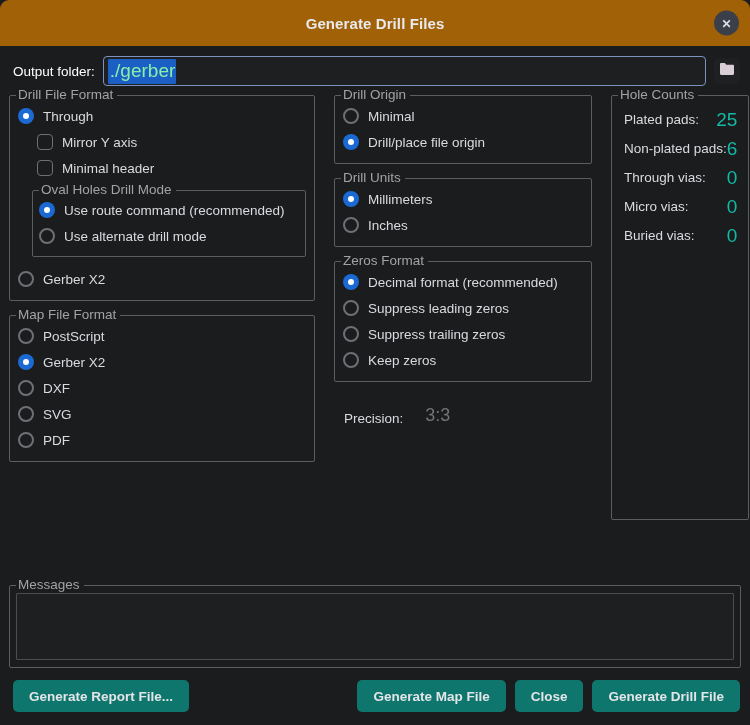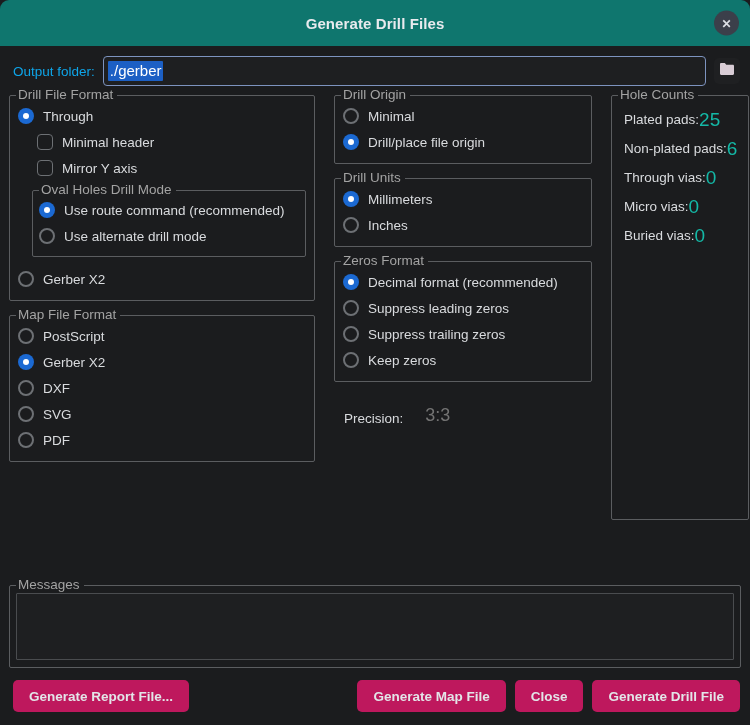--- a/index.html
+++ b/index.html
@@ -25,21 +25,21 @@
     box-sizing: border-box;
     display: flex;
     flex-direction: column;
   }
 
   
   .titlebar {
     position: relative;
     height: 46px;
     flex: 0 0 46px;
-    background: #0f766e;
+    background: #a16207;
     border-radius: 9px 9px 0 0;
     display: flex;
     align-items: center;
     justify-content: center;
   }
   .titlebar-title {
     font-size: 15px;
     font-weight: bold;
     color: #e8eaee;
     letter-spacing: 0.1px;
@@ -66,38 +66,38 @@
   
   .folder-row {
     flex: 0 0 auto;
     display: flex;
     align-items: center;
     padding: 10px 10px 9px 13px;
     gap: 8px;
   }
   .folder-label {
     font-size: 13.5px;
-    color: #0ea5e9;
+    color: #ffffff;
     white-space: nowrap;
   }
   .folder-input {
     flex: 1 1 auto;
     height: 30px;
     background: #1e1f21;
     border: 1px solid #7d93bf;
     border-radius: 4px;
     display: flex;
     align-items: center;
     padding: 0 4px;
     box-sizing: border-box;
     cursor: text;
   }
   .folder-input-text {
-    font-size: 15px;
-    color: #ffffff;
+    font-size: 19px;
+    color: #86efac;
     background: #1c5fc4;
     padding: 1px 1px 2px 2px;
     border-radius: 1px;
   }
   .browse-btn {
     width: 26px;
     height: 26px;
     border-radius: 5px;
     background: #1f2022;
     display: flex;
@@ -219,20 +219,21 @@
   .precision-value { font-size: 18px; color: #737373; }
 
   
   .gbox.holecounts {
     height: 425px;
     box-sizing: border-box;
     padding-top: 9px;
   }
   .hc-row {
     display: flex;
+    justify-content: space-between;
     align-items: center;
     height: 29px;
     padding: 0 3px 0 4px;
   }
   .hc-name { font-size: 13.5px; color: #d9dbde; white-space: nowrap; }
   .hc-val  { font-size: 19px; color: #14b8a6; }
 
   
   .messages-wrap {
     flex: 0 0 auto;
@@ -263,21 +264,21 @@
   
   .buttonbar {
     flex: 0 0 auto;
     display: flex;
     align-items: center;
     padding: 12px 10px 13px 13px;
     box-sizing: border-box;
   }
   .spacer { flex: 1 1 auto; }
   .btn {
-    background: #be185d;
+    background: #0f766e;
     color: #e3e5e8;
     font-size: 13.5px;
     font-weight: bold;
     font-family: "Liberation Sans", sans-serif;
     border: none;
     border-radius: 5px;
     height: 32px;
     padding: 0 16px;
     cursor: pointer;
     white-space: nowrap;
@@ -316,25 +317,25 @@
         <span class="gtitle">Drill File Format</span>
 
         <div class="opt">
           <span class="radio on"></span>
           <span class="opt-label">Through</span>
         </div>
 
         <div class="indent-1">
           <div class="opt">
             <span class="check"></span>
-            <span class="opt-label">Minimal header</span>
+            <span class="opt-label">Mirror Y axis</span>
           </div>
           <div class="opt">
             <span class="check"></span>
-            <span class="opt-label">Mirror Y axis</span>
+            <span class="opt-label">Minimal header</span>
           </div>
         </div>
 
         <div class="gbox nested">
           <span class="gtitle">Oval Holes Drill Mode</span>
           <div class="opt">
             <span class="radio on"></span>
             <span class="opt-label">Use route command (recommended)</span>
           </div>
           <div class="opt">

